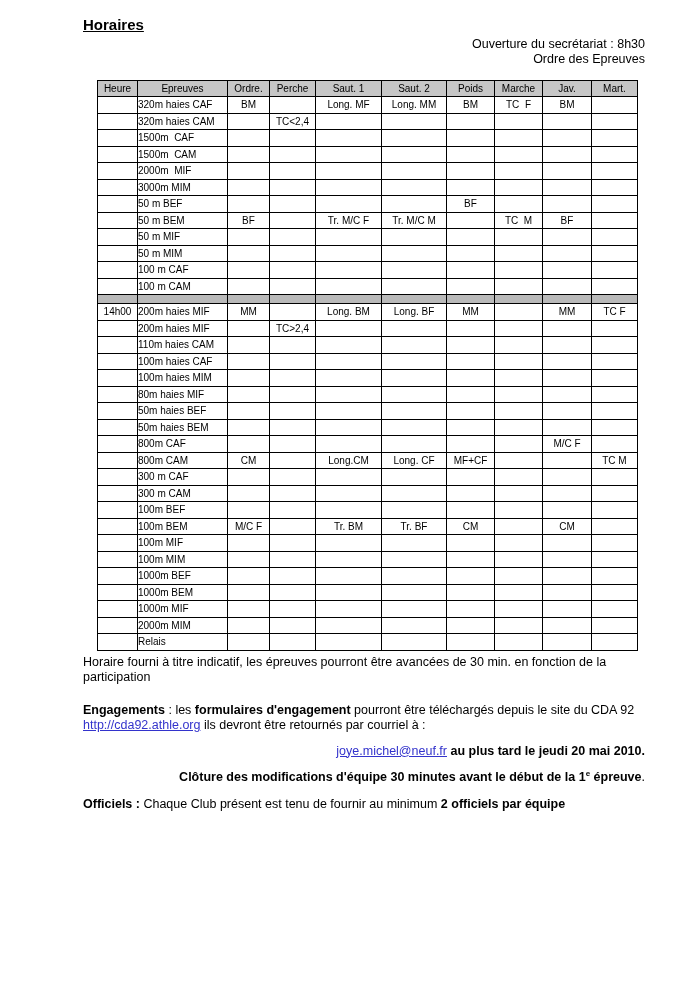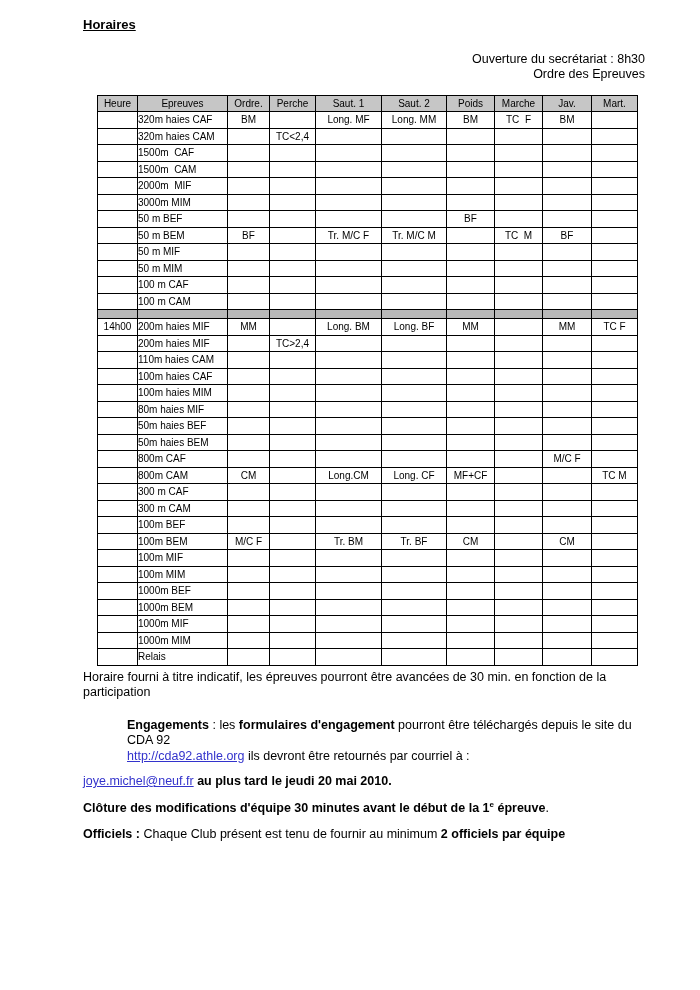--- a/index.html
+++ b/index.html
@@ -14,22 +14,22 @@
     font-family:"Liberation Sans","DejaVu Sans",sans-serif;
     color:#000;
     font-size:12.5px;
     line-height:15.5px;
   }
   .page{
     width:700px;height:990px;
     padding:17px 55px 0 83px;
   }
   .doc-title{
-    font-size:13px;font-weight:bold;text-decoration:underline;
-    margin-bottom:19px;
+    font-size:15px;font-weight:bold;text-decoration:underline;
+    margin-bottom:4px;
   }
   .intro p{margin:0;text-align:right;}
   table.sched{
     border-collapse:collapse;
     margin:12px 0 0 14px;
     table-layout:fixed;
     width:540px;
     font-size:10px;
   }
   table.sched th, table.sched td{
@@ -43,22 +43,22 @@
   table.sched th{
     background:var(--header-bg);
     font-weight:normal;
     text-align:center;
   }
   td.c-center{text-align:center;}
   td.c-left{text-align:left;padding-left:5px;}
   td.span-cell{text-align:left;padding-left:8px;}
   tr.sep-row td{height:9px;background:var(--sep-bg);}
   .footer-note{margin-top:4px;}
-  .para-engagements{margin-top:17px;margin-left:44px;}
-  .line-center{text-align:left;}
+  .para-engagements{margin-top:17px;}
+  .line-center{text-align:right;}
   .line-email{margin-top:10px;}
   .line-cloture{margin-top:11px;}
   .para-officiels{margin-top:11px;}
   b{font-weight:bold;}
   a.doc-link{color:var(--link);text-decoration:underline;cursor:pointer;}
   sup{font-size:8px;vertical-align:super;line-height:0;}
 </style>
 </head>
 <body>
 
@@ -478,21 +478,21 @@
           <td class="c-center"></td>
           <td class="c-center"></td>
           <td class="c-center"></td>
           <td class="c-center"></td>
           <td class="c-center"></td>
           <td class="c-center"></td>
           <td class="c-center"></td>
         </tr>
         <tr>
           <td class="c-center"></td>
-          <td class="c-left">1000m MIM</td>
+          <td class="c-left">2000m MIM</td>
           <td class="c-center"></td>
           <td class="c-center"></td>
           <td class="c-center"></td>
           <td class="c-center"></td>
           <td class="c-center"></td>
           <td class="c-center"></td>
           <td class="c-center"></td>
           <td class="c-center"></td>
         </tr>
         <tr>

